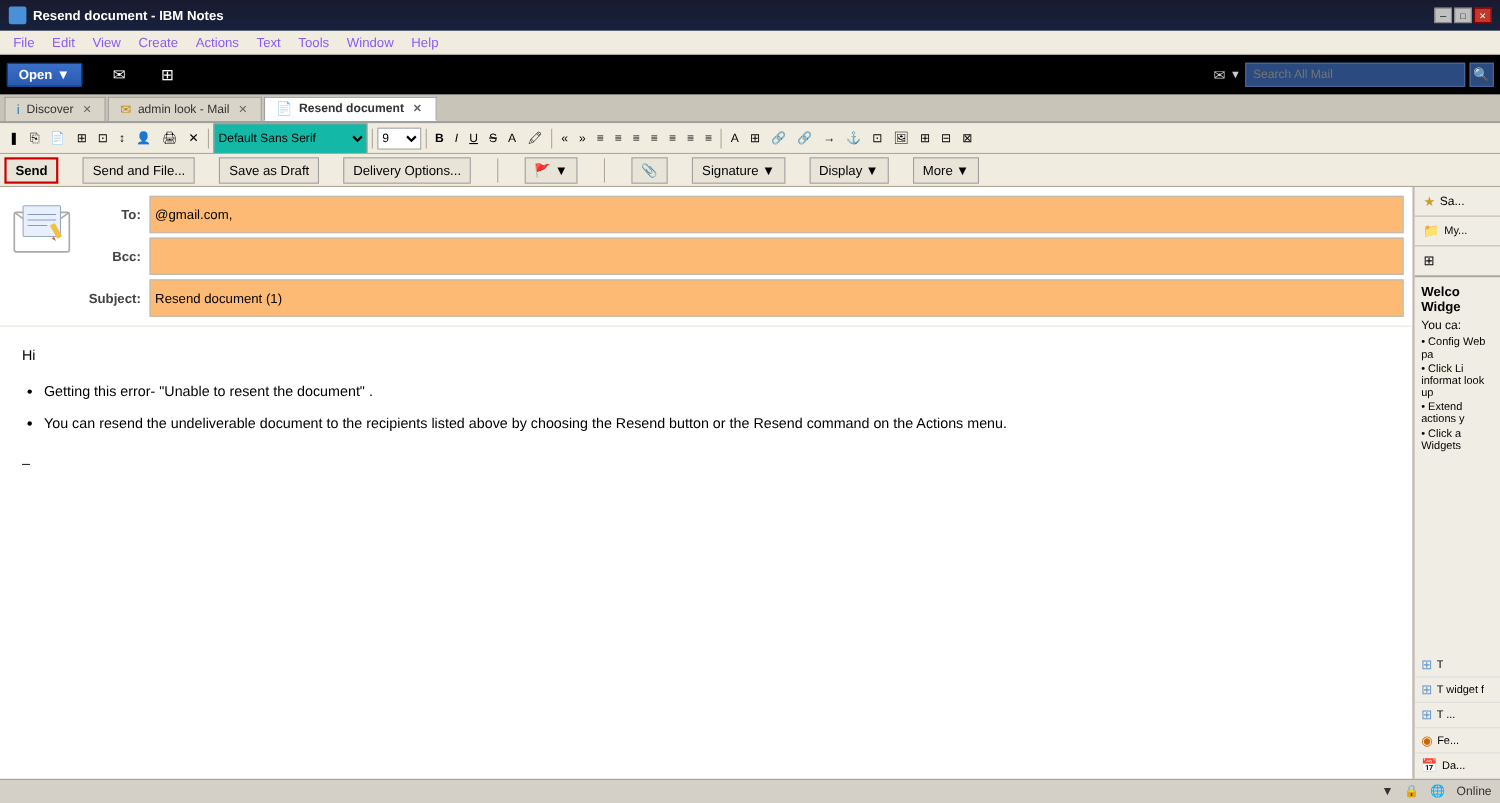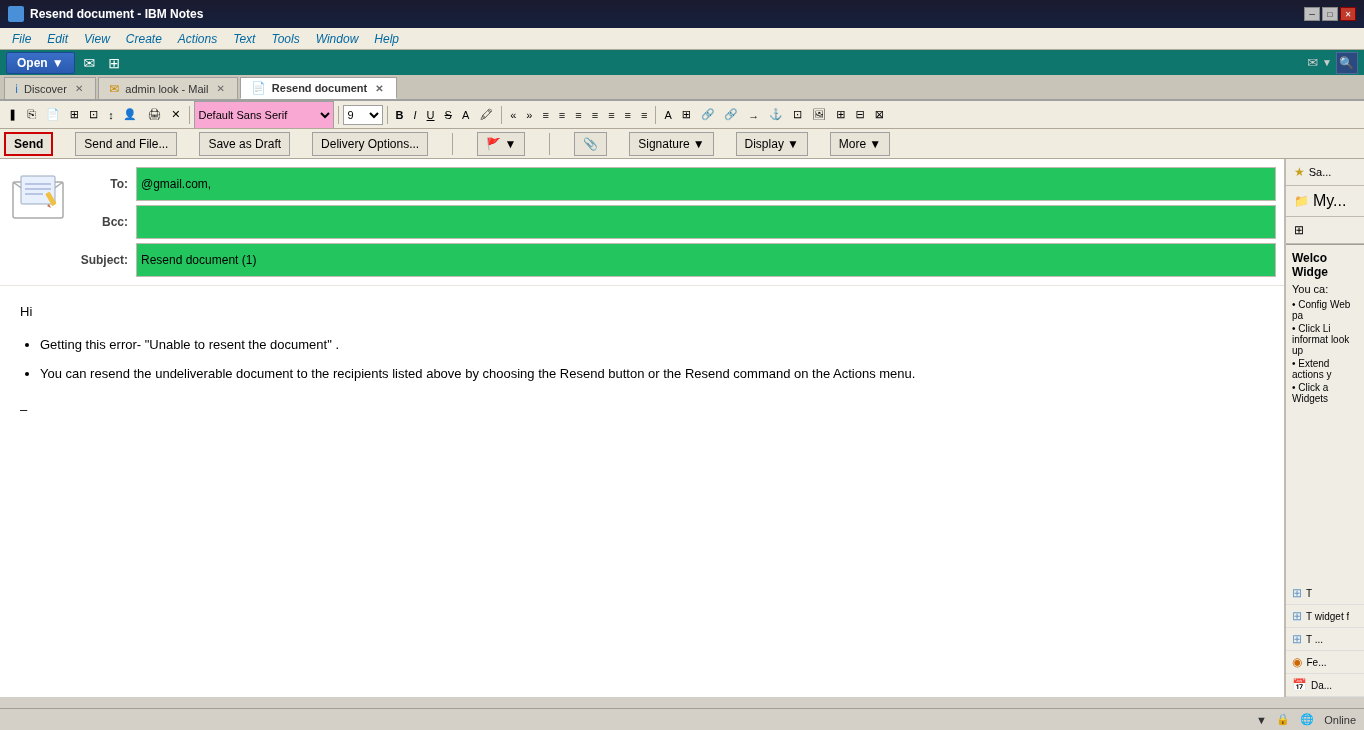--- a/index.html
+++ b/index.html
@@ -24,32 +24,31 @@
       height: 22px;
       display: flex;
       align-items: center;
       padding: 0 4px;
       border-bottom: 1px solid #b0a898;
       font-size: 12px;
     }
     #menu-bar .menu-item {
       padding: 2px 8px;
       cursor: pointer;
-      color: #0369a1;
-      font-style: italic;
+      color: #8b5cf6;
     }
 
     
     #toolbar-open {
-      background: #0f766e;
-      height: 25px;
+      background: #000000;
+      height: 36px;
       display: flex;
       align-items: center;
       padding: 0 6px;
-      gap: 5px;
+      gap: 24px;
     }
     .open-btn {
       background: linear-gradient(to bottom, #3a6fc8, #2a5ab0);
       color: white;
       border: 1px solid #1a4a90;
       padding: 3px 10px;
       font-size: 12px;
       font-weight: bold;
       cursor: pointer;
       border-radius: 2px;
@@ -144,21 +143,21 @@
       padding: 1px 3px;
       font-size: 11px;
       height: 22px;
       display: flex;
       align-items: center;
     }
     .font-select {
       height: 28px;
       font-size: 11px;
       border: 1px solid #a0a0a0;
-      background: #f9a8d4;
+      background: #14b8a6;
       width: 140px;
     }
     .size-select {
       height: 20px;
       font-size: 11px;
       border: 1px solid #a0a0a0;
       background: white;
       width: 40px;
     }
     .fmt-sep { width: 1px; height: 18px; background: #b0a898; margin: 0 2px; }
@@ -216,21 +215,21 @@
       font-size: 12px;
       color: #444;
       text-align: right;
       padding-right: 8px;
       font-weight: bold;
     }
     .field-input {
       flex: 1;
       height: 16px;
       border: 1px solid #c0bab0;
-      background: #22c55e;
+      background: #fdba74;
       font-size: 12px;
       padding: 16px 4px;
     }
 
     .email-body {
       flex: 1;
       padding: 16px 20px;
       font-size: 13px;
       line-height: 1.6;
       overflow-y: auto;
@@ -330,20 +329,21 @@
 <div id="toolbar-open">
   <button class="open-btn">
     <span>Open</span>
     <span>▼</span>
   </button>
   <button class="toolbar-icon-btn" title="Mail">✉</button>
   <button class="toolbar-icon-btn" title="Grid">⊞</button>
   <div class="search-area">
     <span style="color:#ccc;font-size:13px;">✉</span>
     <span style="color:#ccc;font-size:10px;">▼</span>
+    <input type="text" class="search-input" placeholder="Search All Mail" style="">
     <button class="search-btn">🔍</button>
   </div>
 </div>
 
 <div id="tab-bar">
   <div class="tab" style="background:#d8d4c8;">
     <span style="color:#2a7ac8;font-size:12px;">ℹ</span>
     <span>Discover</span>
     <span class="tab-close">✕</span>
   </div>
@@ -481,21 +481,21 @@
   </div>
 
   <div id="widget-panel" style="width:80px;background:#f0ede5;border-left:2px solid #c0bab0;overflow:hidden;display:flex;flex-direction:column;">
 
     <div class="sidebar-item">
       <span style="color:#c8a020;font-size:12px;">★</span>
       <span style="font-size:11px;overflow:hidden;white-space:nowrap;">Sa...</span>
     </div>
     <div class="sidebar-item">
       <span style="color:#c8a020;font-size:12px;">📁</span>
-      <span style="font-size:16px;overflow:hidden;white-space:nowrap;">My...</span>
+      <span style="font-size:10px;overflow:hidden;white-space:nowrap;">My...</span>
     </div>
     <div class="sidebar-item">
       <span style="font-size:12px;">⊞</span>
     </div>
 
     <div style="border-top:1px solid #a0a098;padding:6px;font-size:11px;flex:1;overflow:hidden;">
       <div style="font-weight:bold;font-size:12px;margin-bottom:4px;">Welco<br>Widge</div>
       <div style="margin-bottom:4px;">You ca:</div>
       <div style="margin-bottom:2px;font-size:10px;">• Config Web pa</div>
       <div style="margin-bottom:2px;font-size:10px;">• Click Li informat look up</div>

